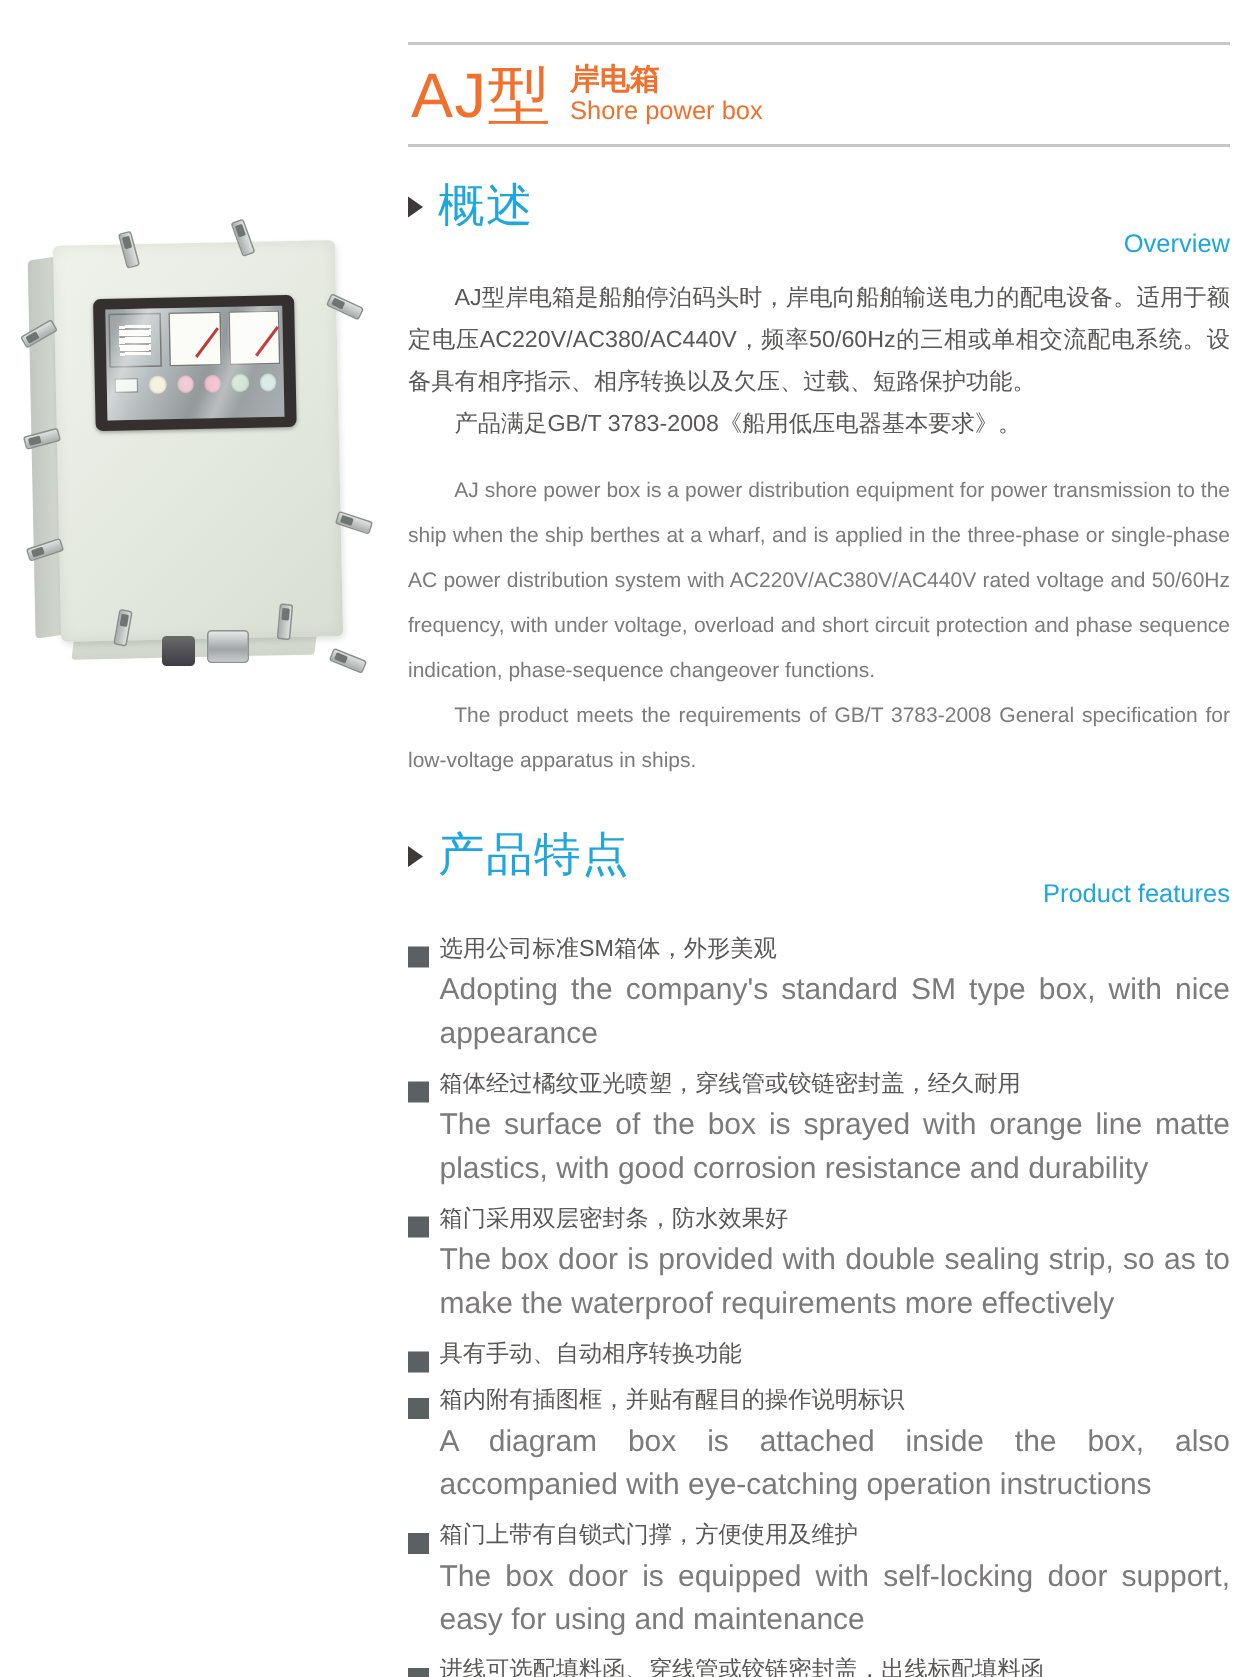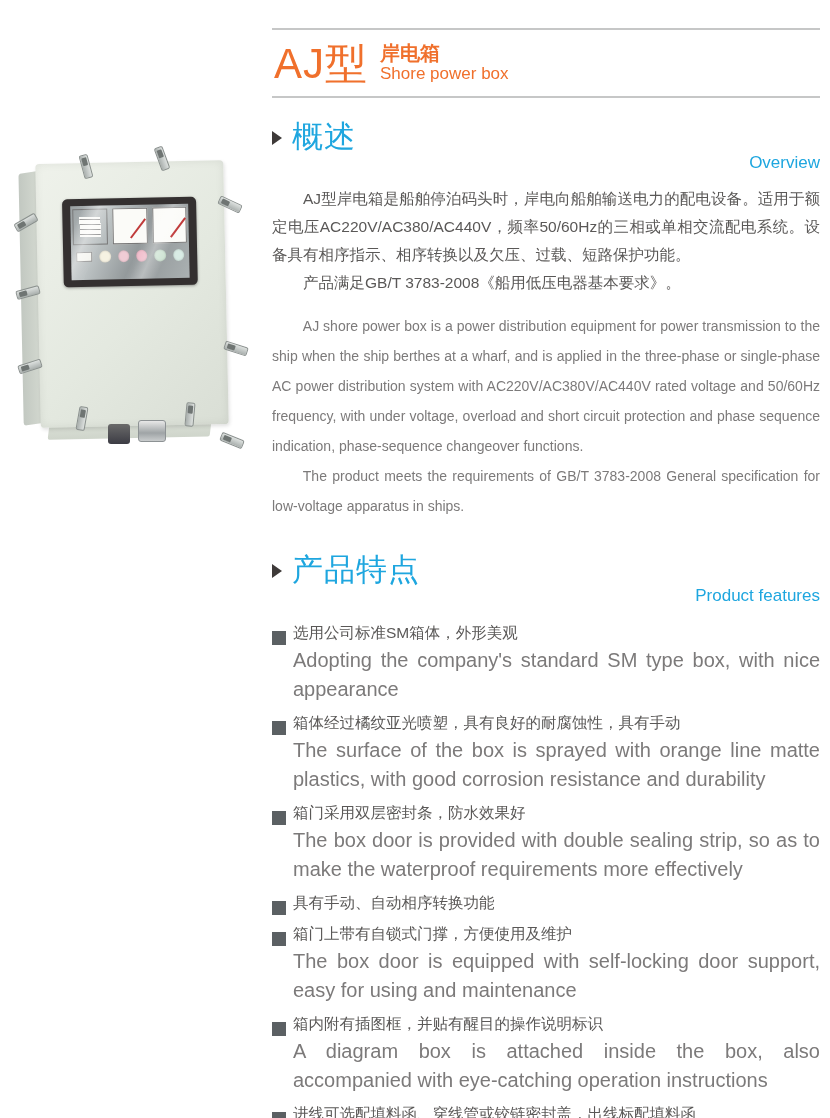--- a/index.html
+++ b/index.html
@@ -365,21 +365,21 @@
             <div class="feature-zh">
               <span class="bullet-square-icon"></span>
               <span>选用公司标准SM箱体，外形美观</span>
             </div>
             <div class="feature-en">Adopting the company's standard SM type box, with nice appearance</div>
           </li>
 
           <li class="feature-item">
             <div class="feature-zh">
               <span class="bullet-square-icon"></span>
-              <span>箱体经过橘纹亚光喷塑，具有良好的耐腐蚀性，具有手动</span>
+              <span>箱体经过橘纹亚光喷塑，穿线管或铰链密封盖，经久耐用</span>
             </div>
             <div class="feature-en">The surface of the box is sprayed with orange line matte plastics, with good corrosion resistance and durability</div>
           </li>
 
           <li class="feature-item">
             <div class="feature-zh">
               <span class="bullet-square-icon"></span>
               <span>箱门采用双层密封条，防水效果好</span>
             </div>
             <div class="feature-en">The box door is provided with double sealing strip, so as to make the waterproof requirements more effectively</div>
@@ -388,31 +388,31 @@
           <li class="feature-item">
             <div class="feature-zh">
               <span class="bullet-square-icon"></span>
               <span>具有手动、自动相序转换功能</span>
             </div>
           </li>
 
           <li class="feature-item">
             <div class="feature-zh">
               <span class="bullet-square-icon"></span>
+              <span>箱内附有插图框，并贴有醒目的操作说明标识</span>
+            </div>
+            <div class="feature-en">A diagram box is attached inside the box, also accompanied with eye-catching operation instructions</div>
+          </li>
+
+          <li class="feature-item">
+            <div class="feature-zh">
+              <span class="bullet-square-icon"></span>
               <span>箱门上带有自锁式门撑，方便使用及维护</span>
             </div>
             <div class="feature-en">The box door is equipped with self-locking door support, easy for using and maintenance</div>
-          </li>
-
-          <li class="feature-item">
-            <div class="feature-zh">
-              <span class="bullet-square-icon"></span>
-              <span>箱内附有插图框，并贴有醒目的操作说明标识</span>
-            </div>
-            <div class="feature-en">A diagram box is attached inside the box, also accompanied with eye-catching operation instructions</div>
           </li>
 
           <li class="feature-item">
             <div class="feature-zh">
               <span class="bullet-square-icon"></span>
               <span>进线可选配填料函、穿线管或铰链密封盖，出线标配填料函</span>
             </div>
 
           </li>
         </ul>

